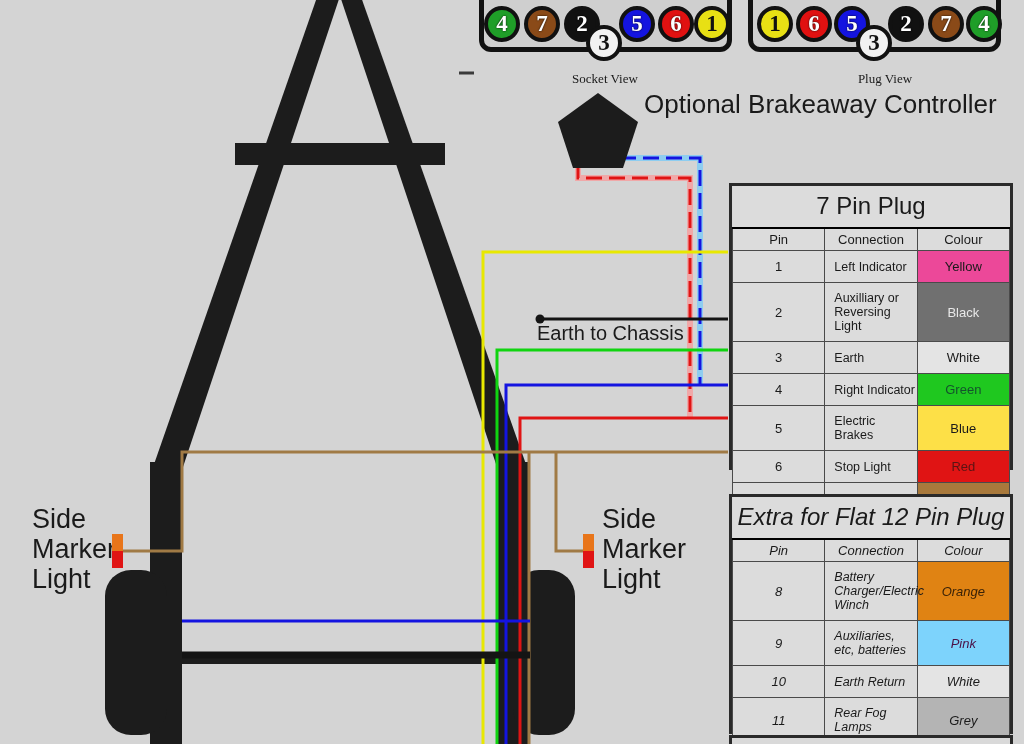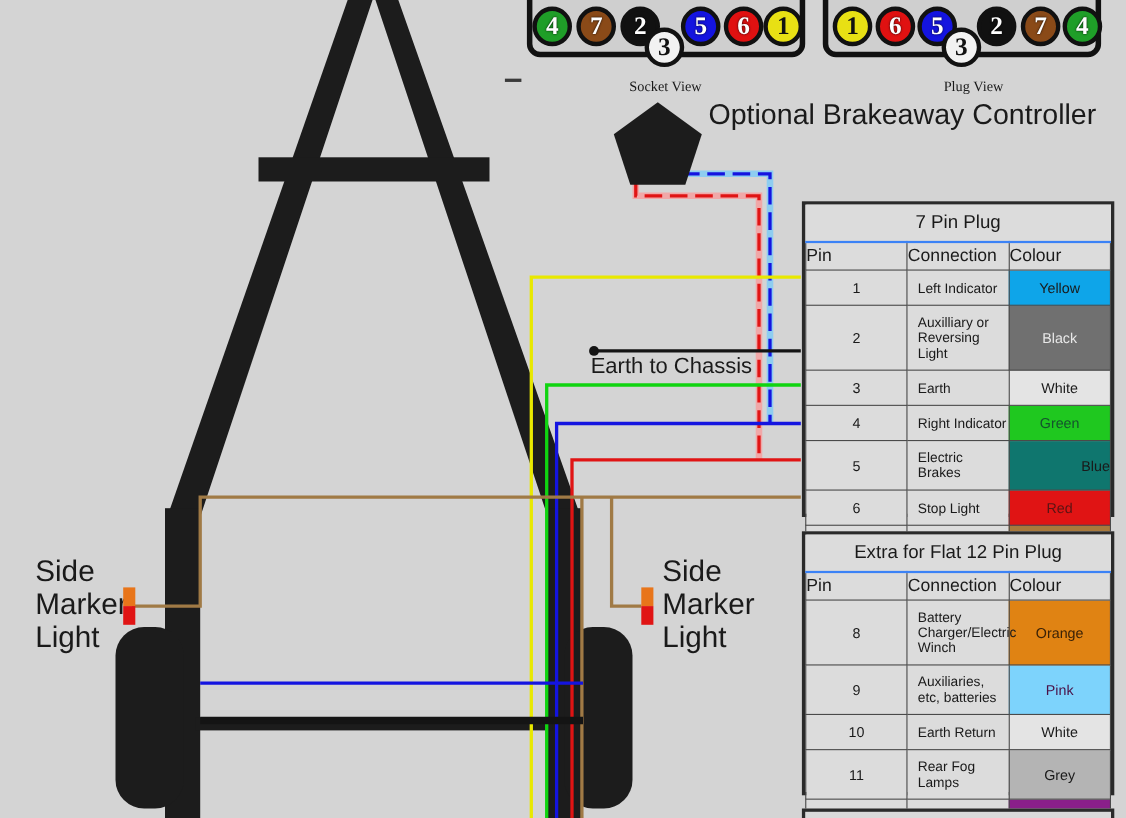--- a/index.html
+++ b/index.html
@@ -79,26 +79,26 @@
     box-sizing:border-box;
   }
   .ptable table{border-collapse:collapse;width:100%;table-layout:fixed;}
   .ptable td,.ptable th{
     border:1px solid #4a4a4a;
     font-family:"Liberation Sans", sans-serif;
     color:#1a1a1a;
     background:#dcdcdc;
   }
   .ptable .title{
-    font-size:17px;text-align:center;padding:6px 0 7px 0;
-    border:none;border-bottom:2px solid #3b82f6;
+    font-size:24px;text-align:center;padding:6px 0 7px 0;
+    border:none;border-bottom:2px solid #000000;
     background:#dcdcdc;font-weight:normal;
   }
   .ptable .sub{
-    font-size:16px;text-align:left;padding:3px 0;font-weight:normal;
+    font-size:13px;text-align:center;padding:3px 0;font-weight:normal;
   }
   .ptable .pinno{font-size:13px;text-align:center;width:28px;padding:8px 0;}
   .ptable .conn{font-size:12.5px;text-align:left;padding:8px 0 8px 9px;}
   .ptable .col{font-size:13px;text-align:center;padding:8px 0;}
   .tbl3{position:absolute;border:3px solid #2a2a2a;background:#d9d9d9;box-sizing:border-box;}
 </style>
 </head>
 <body>
 
 <div id="stage">
@@ -218,57 +218,57 @@
             <td class="title" colspan="3">7 Pin Plug</td>
           </tr>
       <tr>
         <th class="sub" style="width:28px;">Pin</th>
         <th class="sub">Connection</th>
         <th class="sub" style="width:68px;">Colour</th>
       </tr>
       <tr>
         <td class="pinno">1</td>
         <td class="conn">Left Indicator</td>
-        <td class="col" style="background:#0ea5e9;color:#1a1a1a;">Yellow</td>
+        <td class="col" style="background:#ec4899;color:#1a1a1a;">Yellow</td>
       </tr>
       <tr>
         <td class="pinno">2</td>
         <td class="conn">Auxilliary or Reversing Light</td>
         <td class="col" style="background:#707070;color:#e8e8e8;">Black</td>
       </tr>
       <tr>
         <td class="pinno">3</td>
         <td class="conn">Earth</td>
         <td class="col" style="background:#e4e4e4;color:#1a1a1a;">White</td>
       </tr>
       <tr>
         <td class="pinno">4</td>
         <td class="conn">Right Indicator</td>
         <td class="col" style="background:#1fc81f;color:#14532d;">Green</td>
       </tr>
       <tr>
         <td class="pinno">5</td>
         <td class="conn">Electric Brakes</td>
-        <td class="col" style="background:#0f766e;color:#1a1a1a;text-align:right;">Blue</td>
+        <td class="col" style="background:#fde047;color:#1a1a1a;">Blue</td>
       </tr>
       <tr>
         <td class="pinno">6</td>
         <td class="conn">Stop Light</td>
         <td class="col" style="background:#e01414;color:#5a1414;">Red</td>
       </tr>
       <tr>
         <td class="pinno">7</td>
         <td class="conn">Tail Lights</td>
         <td class="col" style="background:#a8793c;color:#3a2a12;">Brown</td>
       </tr>
     </tbody>
       </table>
   </div>
 
-  <div class="ptable" style="left:729px;top:483px;width:284px;height:240px;">
+  <div class="ptable" style="left:729px;top:494px;width:284px;height:240px;font-style:italic;">
     <table>
       <tbody>
           <tr>
             <td class="title" colspan="3">Extra for Flat 12 Pin Plug</td>
           </tr>
       <tr>
         <th class="sub" style="width:28px;">Pin</th>
         <th class="sub">Connection</th>
         <th class="sub" style="width:68px;">Colour</th>
       </tr>

